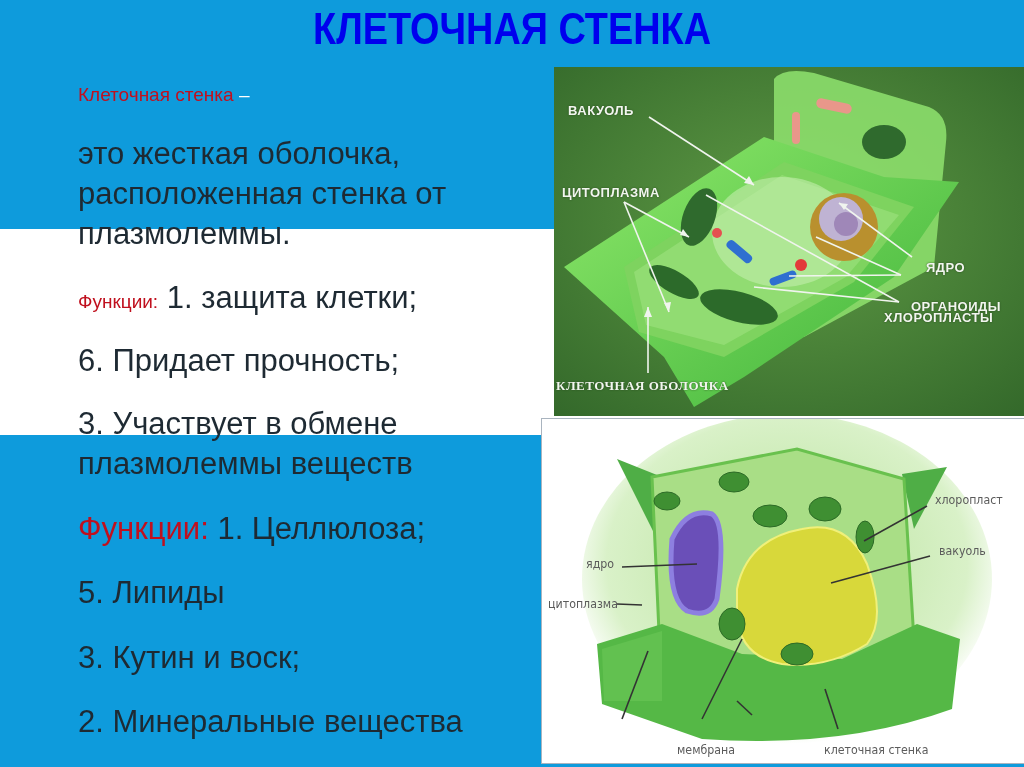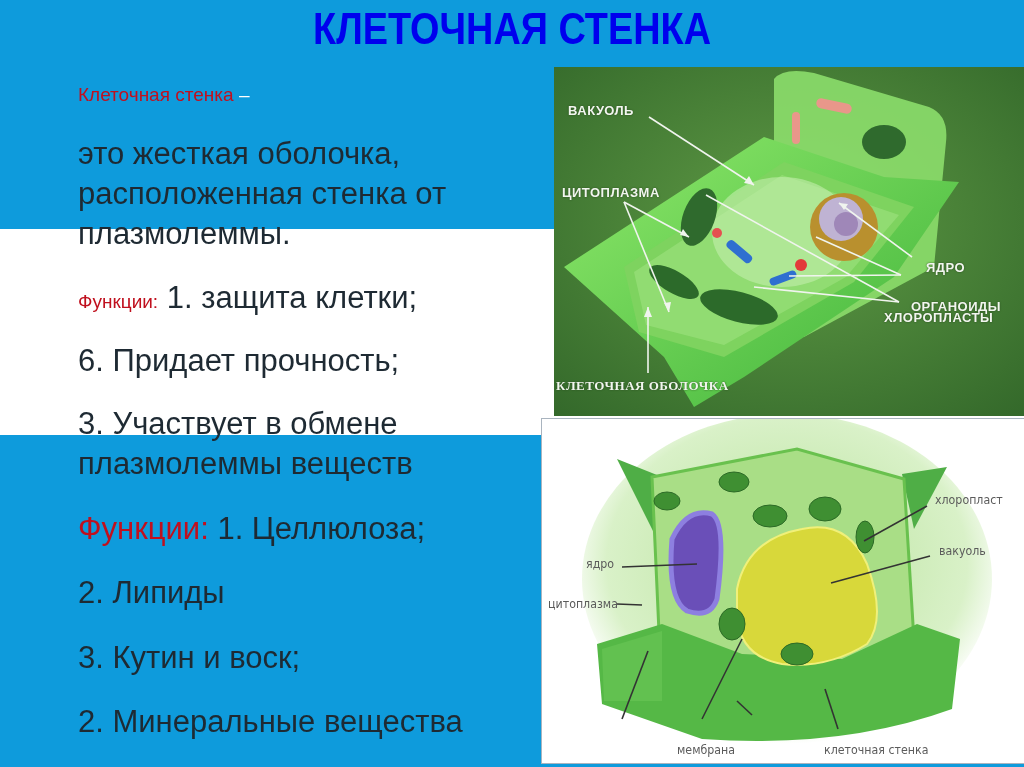--- a/index.html
+++ b/index.html
@@ -62,21 +62,21 @@
   <div class="line" style="top:136px;">это жесткая оболочка,</div>
   <div class="line" style="top:176px;">расположенная стенка от</div>
   <div class="line" style="top:216px;">плазмолеммы.</div>
 
   <div class="line" style="top:280px;"><span class="red small">Функции:</span> <span>1. защита клетки;</span></div>
   <div class="line" style="top:343px;">6. Придает прочность;</div>
   <div class="line" style="top:406px;">3. Участвует в обмене</div>
   <div class="line" style="top:446px;">плазмолеммы веществ</div>
 
   <div class="line" style="top:511px;"><span class="red">Функции:</span> <span>1. Целлюлоза;</span></div>
-  <div class="line" style="top:575px;">2. Липиды</div>
+  <div class="line" style="top:575px;">5. Липиды</div>
   <div class="line" style="top:640px;">3. Кутин и воск;</div>
   <div class="line" style="top:704px;">2. Минеральные вещества</div>
 </div>
 
 <div class="img-top">
   <svg width="470" height="349" viewBox="0 0 470 349">
     <defs>
       <radialGradient id="bgT" cx="50%" cy="45%" r="75%">
         <stop offset="0" stop-color="#5f9a45"></stop>
         <stop offset="1" stop-color="#33682a"></stop>

